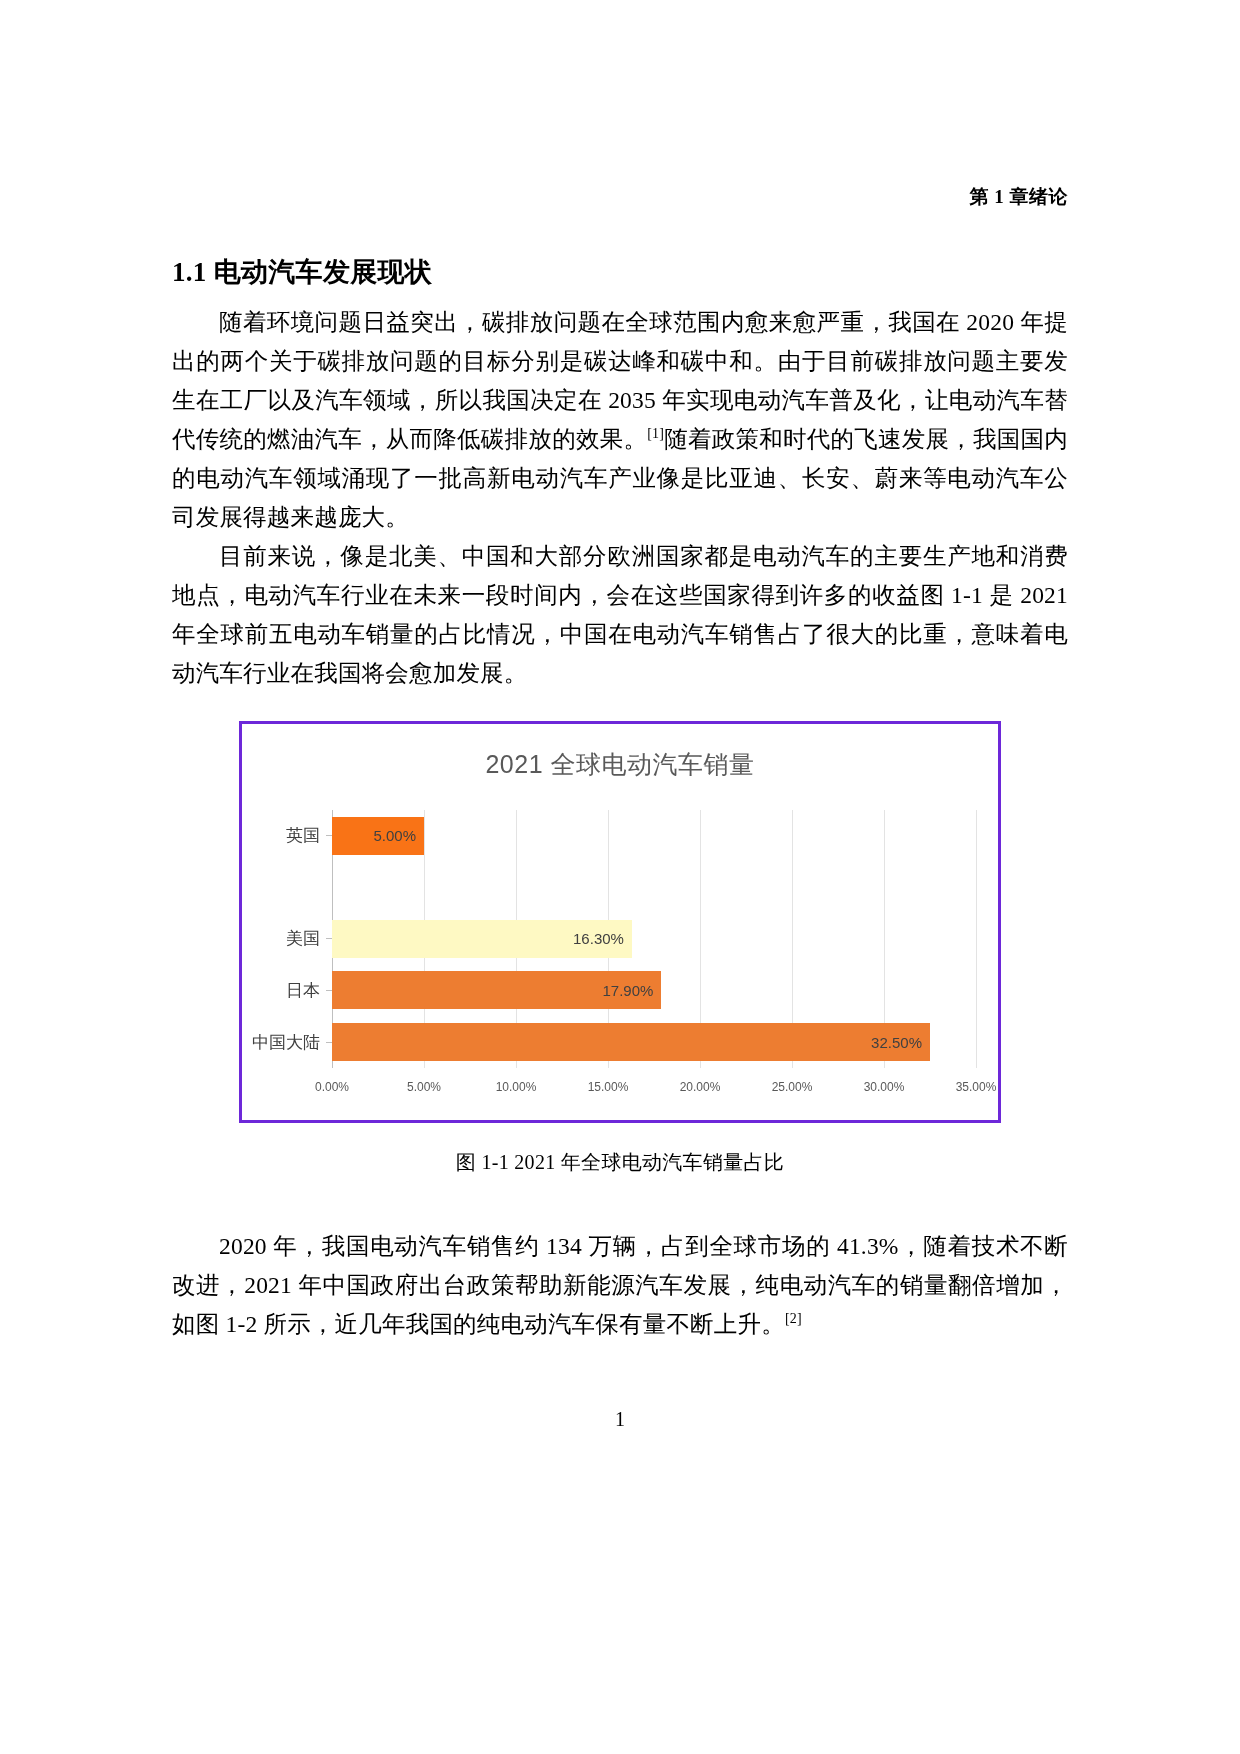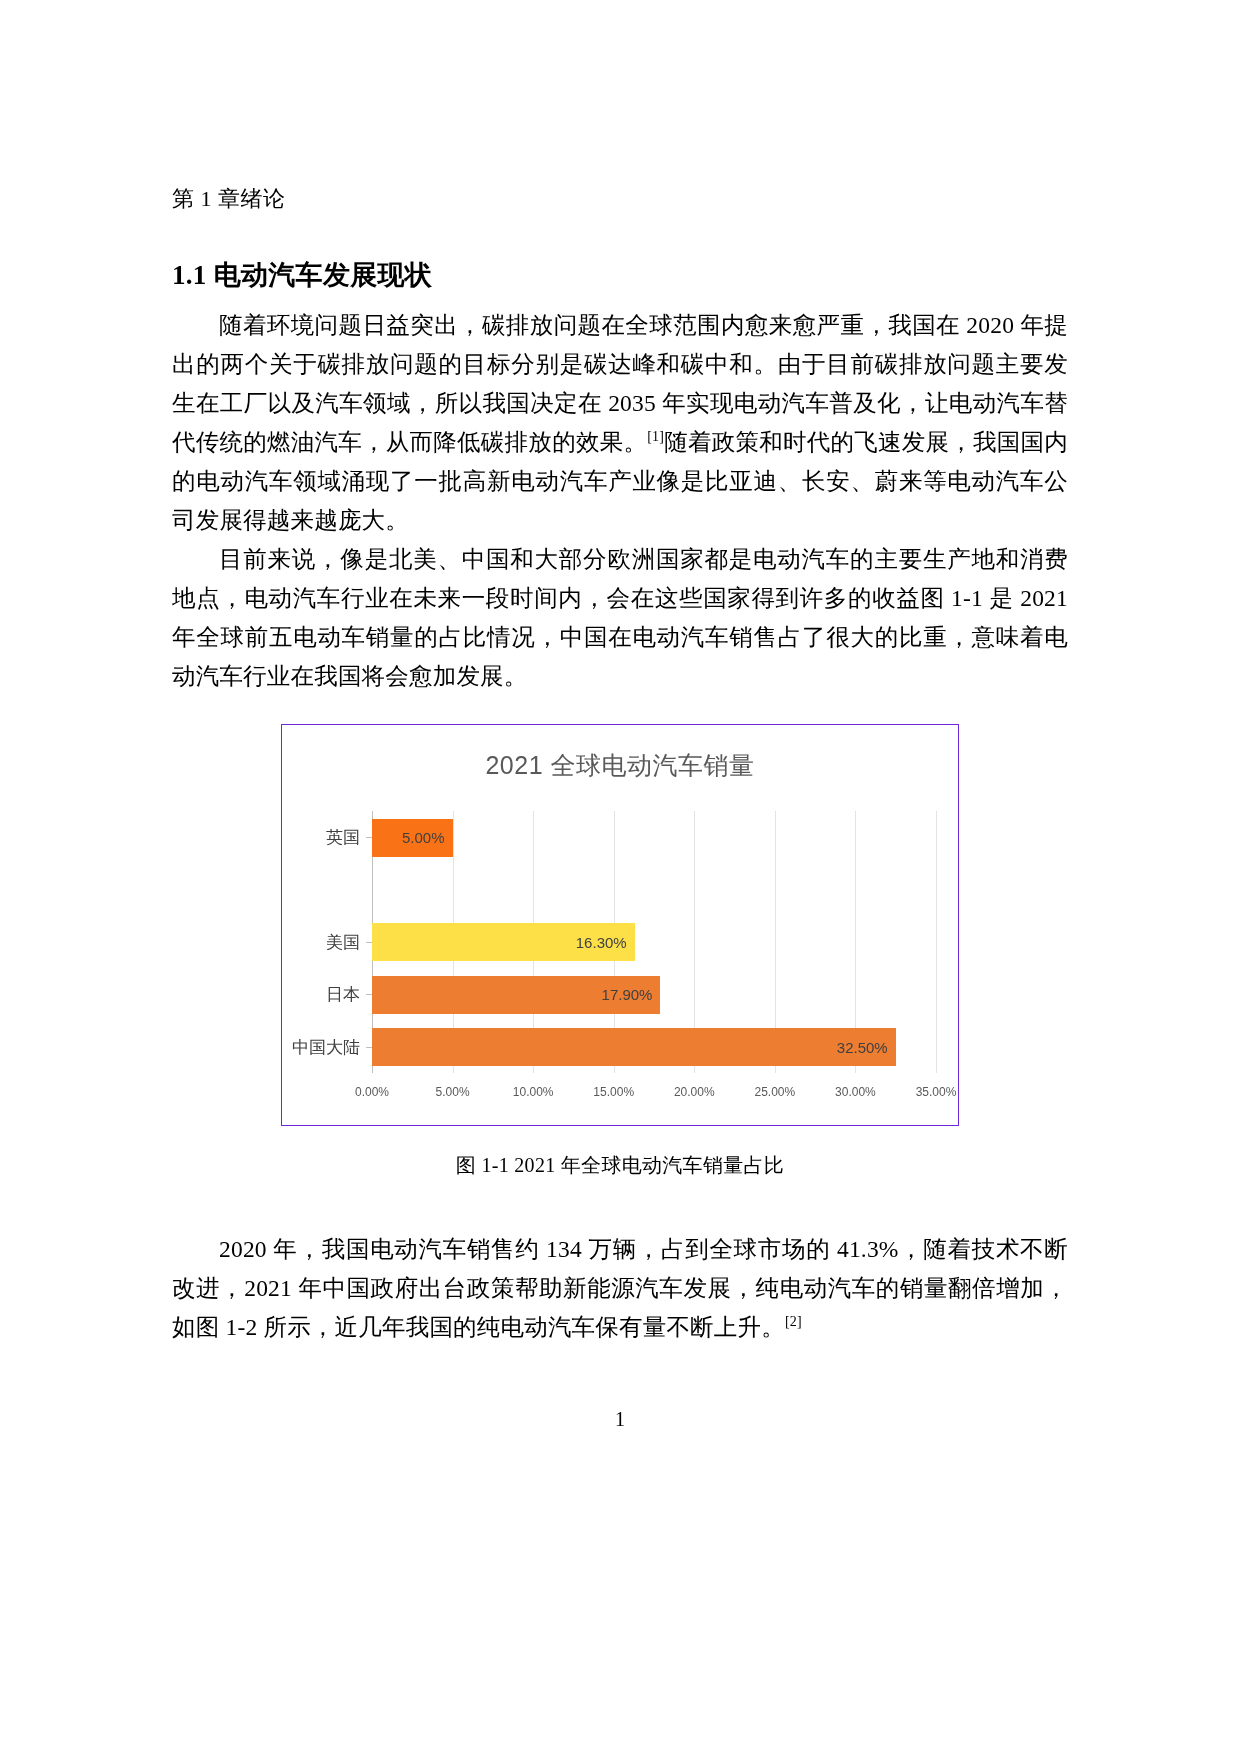--- a/index.html
+++ b/index.html
@@ -24,23 +24,23 @@
   }
   .content {
     position: absolute;
     left: 172px;
     top: 0;
     width: 896px;
   }
 
   
   .chapter-title {
-    text-align: left;
-    font-size: 22px;
-    font-weight: normal;
+    text-align: right;
+    font-size: 19px;
+    font-weight: bold;
     letter-spacing: 0.5px;
     margin: 0;
     padding-top: 186px;
     line-height: 1.2;
     font-family: "Liberation Serif", "DejaVu Serif", serif;
   }
   .section-title {
     font-size: 27px;
     font-weight: bold;
     margin: 0;
@@ -67,24 +67,24 @@
     font-size: 14px;
     vertical-align: super;
     line-height: 0;
   }
 
   
   .figure-wrap {
     margin-top: 28px;
   }
   .chart-box {
-    width: 678px;
+    width: 762px;
     height: 402px;
     margin: 0 auto;
-    border: 1px solid #6d28d9;
+    border: 3px solid #6d28d9;
     box-sizing: border-box;
     background: #ffffff;
     position: relative;
     font-family: "Liberation Sans", "DejaVu Sans", sans-serif;
   }
   .chart-title {
     position: absolute;
     top: 24px;
     left: 0;
     width: 100%;
@@ -230,21 +230,21 @@
           <div class="rows" id="bar-rows">
               <div class="bar-row" style="top: calc(10% - 19px);">
                 <div class="tick-mark"></div>
                 <div class="bar" style="width: 14.2857%; background: #f97316;">
                   <div class="cat-label">英国</div>
                   <span class="bar-value">5.00%</span>
                 </div>
               </div>
               <div class="bar-row" style="top: calc(50% - 19px);">
                 <div class="tick-mark"></div>
-                <div class="bar" style="width: 46.5714%; background: #fde047;">
+                <div class="bar" style="width: 46.5714%; background: #fef9c3;">
                   <div class="cat-label">美国</div>
                   <span class="bar-value">16.30%</span>
                 </div>
               </div>
               <div class="bar-row" style="top: calc(70% - 19px);">
                 <div class="tick-mark"></div>
                 <div class="bar" style="width: 51.1429%; background: rgb(237, 125, 49);">
                   <div class="cat-label">日本</div>
                   <span class="bar-value">17.90%</span>
                 </div>

